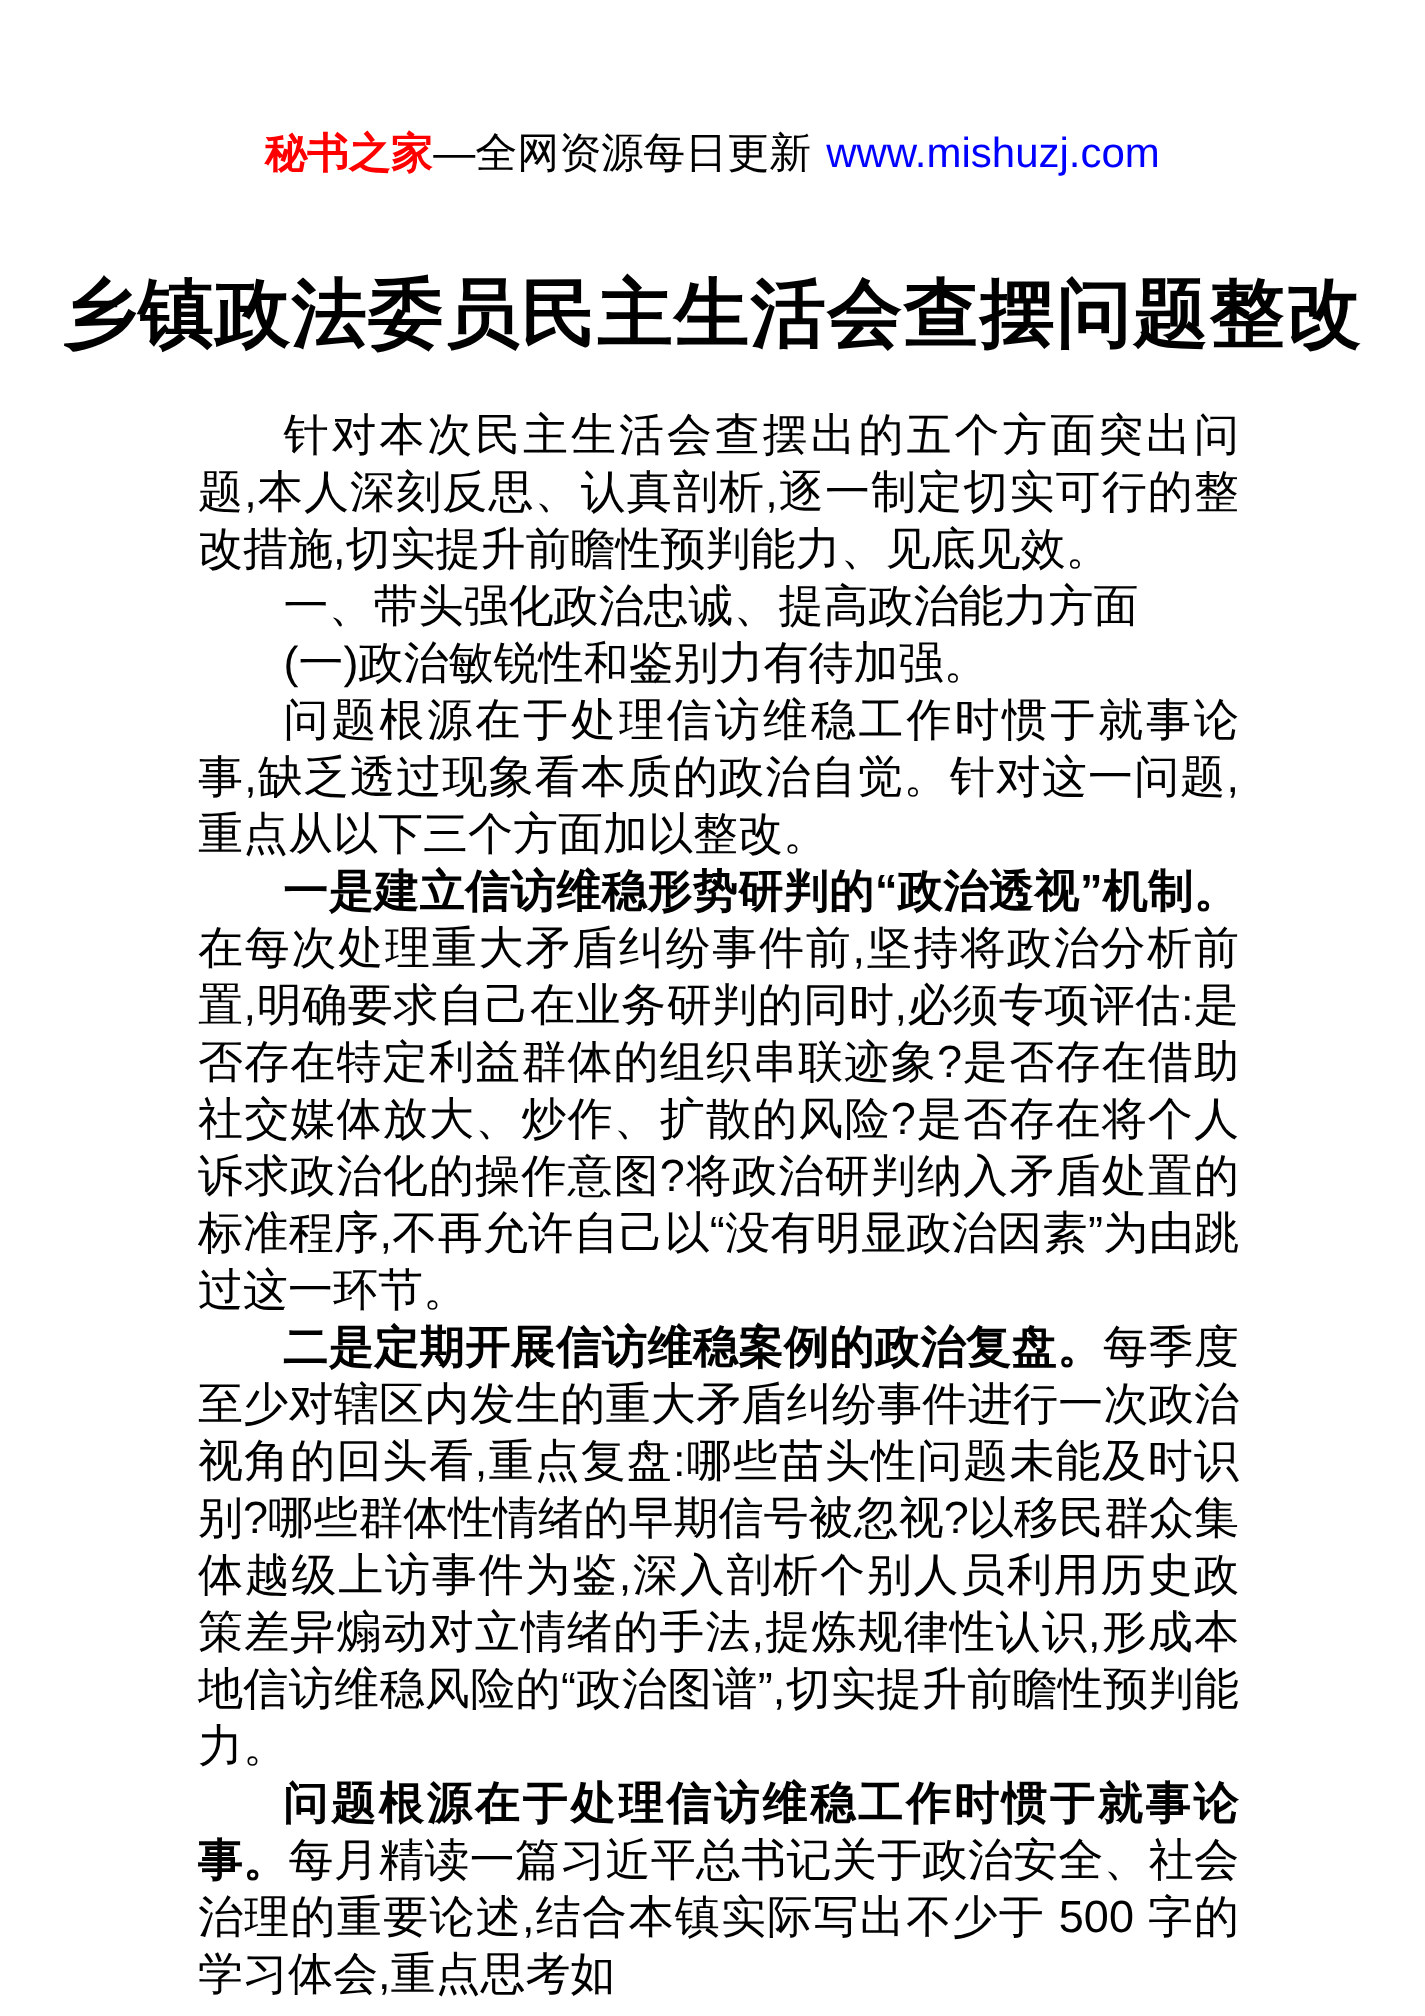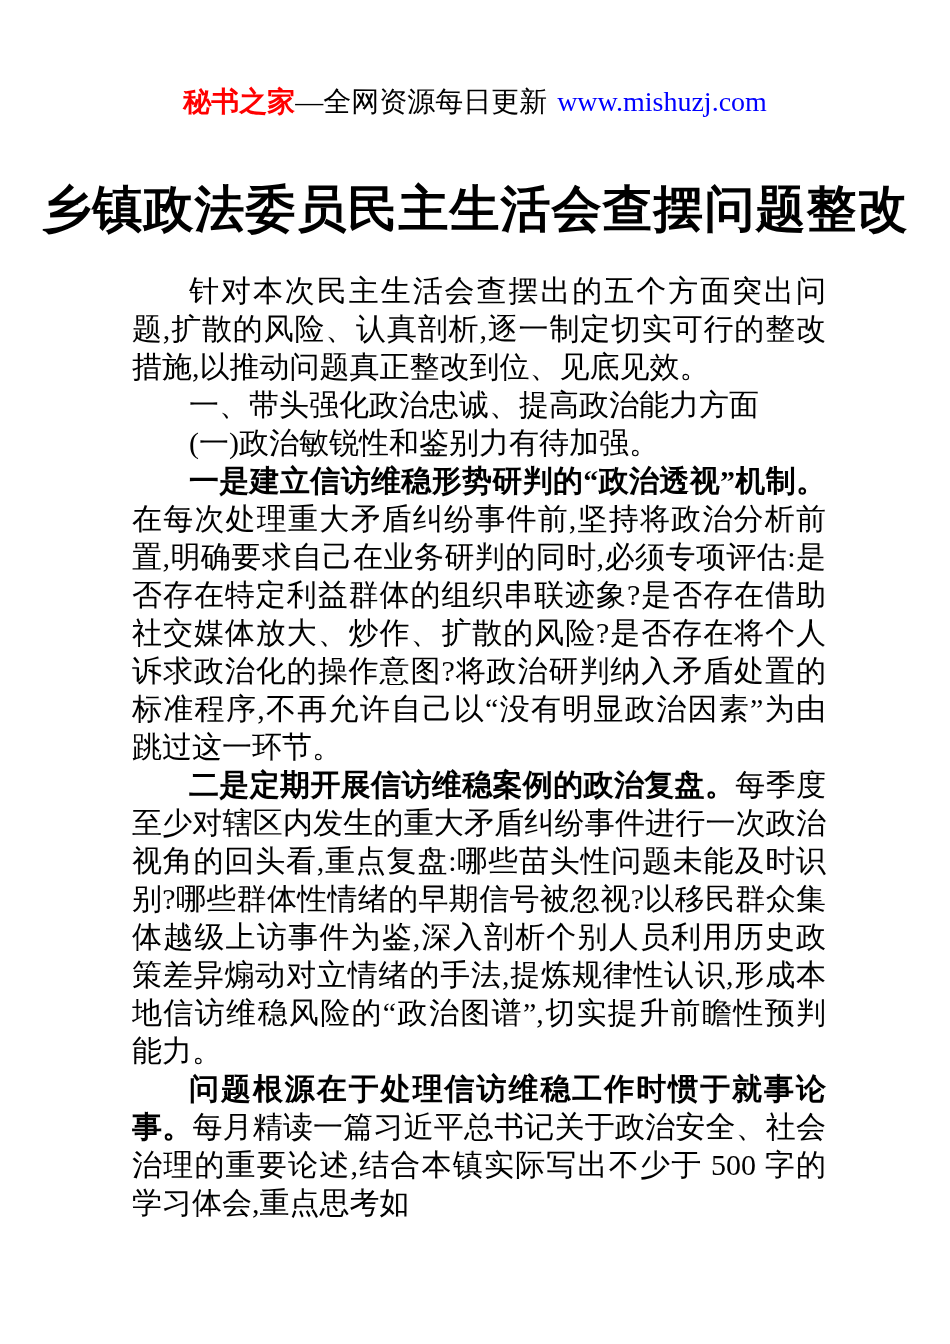--- a/index.html
+++ b/index.html
@@ -6,21 +6,21 @@
     margin: 0;
     padding: 0;
     background: #ffffff;
   }
   .page {
     position: relative;
     width: 950px;
     height: 1344px;
     background: #ffffff;
     overflow: hidden;
-    font-family: Liberation Serif, serif;
+    font-family: Liberation Sans, sans-serif;
     color: #000000;
   }
   .site-header {
     margin-top: 86px;
     text-align: center;
     font-size: 28px;
     line-height: 32px;
     white-space: nowrap;
   }
   .site-name {
@@ -67,21 +67,22 @@
 
   <div class="site-header">
     <span class="site-name" style="color: rgb(255, 0, 0);">秘书之家</span><span class="site-dash">—</span><span class="site-tagline">全网资源每日更新</span><a class="site-url" href="#" style="color: rgb(0, 0, 255);">www.mishuzj.com</a>
   </div>
 
   <h1 class="doc-title">
     <span class="title-line">乡镇政法委员民主生活会查摆问题整改</span>
   </h1>
 
   <div class="doc-body">
-      <p class="para"><span class="seg-normal">针对本次民主生活会查摆出的五个方面突出问题,扩散的风险、认真剖析,逐一制定切实可行的整改措施,以推动问题真正整改到位、见底见效。</span></p>
+      <p class="para"><span class="seg-normal">针对本次民主生活会查摆出的五个方面突出问题,本人深刻反思、认真剖析,逐一制定切实可行的整改措施,切实提升前瞻性预判能力、见底见效。</span></p>
       <p class="para"><span class="seg-normal">一、带头强化政治忠诚、提高政治能力方面</span></p>
       <p class="para"><span class="seg-normal">(一)政治敏锐性和鉴别力有待加强。</span></p>
+      <p class="para"><span class="seg-normal">问题根源在于处理信访维稳工作时惯于就事论事,缺乏透过现象看本质的政治自觉。针对这一问题,重点从以下三个方面加以整改。</span></p>
       <p class="para"><span class="seg-bold">一是建立信访维稳形势研判的“政治透视”机制。</span><span class="seg-normal">在每次处理重大矛盾纠纷事件前,坚持将政治分析前置,明确要求自己在业务研判的同时,必须专项评估:是否存在特定利益群体的组织串联迹象?是否存在借助社交媒体放大、炒作、扩散的风险?是否存在将个人诉求政治化的操作意图?将政治研判纳入矛盾处置的标准程序,不再允许自己以“没有明显政治因素”为由跳过这一环节。</span></p>
       <p class="para"><span class="seg-bold">二是定期开展信访维稳案例的政治复盘。</span><span class="seg-normal">每季度至少对辖区内发生的重大矛盾纠纷事件进行一次政治视角的回头看,重点复盘:哪些苗头性问题未能及时识别?哪些群体性情绪的早期信号被忽视?以移民群众集体越级上访事件为鉴,深入剖析个别人员利用历史政策差异煽动对立情绪的手法,提炼规律性认识,形成本地信访维稳风险的“政治图谱”,切实提升前瞻性预判能力。</span></p>
       <p class="para"><span class="seg-bold">问题根源在于处理信访维稳工作时惯于就事论事。</span><span class="seg-normal">每月精读一篇习近平总书记关于政治安全、社会治理的重要论述,结合本镇实际写出不少于 500 字的学习体会,重点思考如</span></p>
     </div>
 
 </div>
 
 </body></html>

